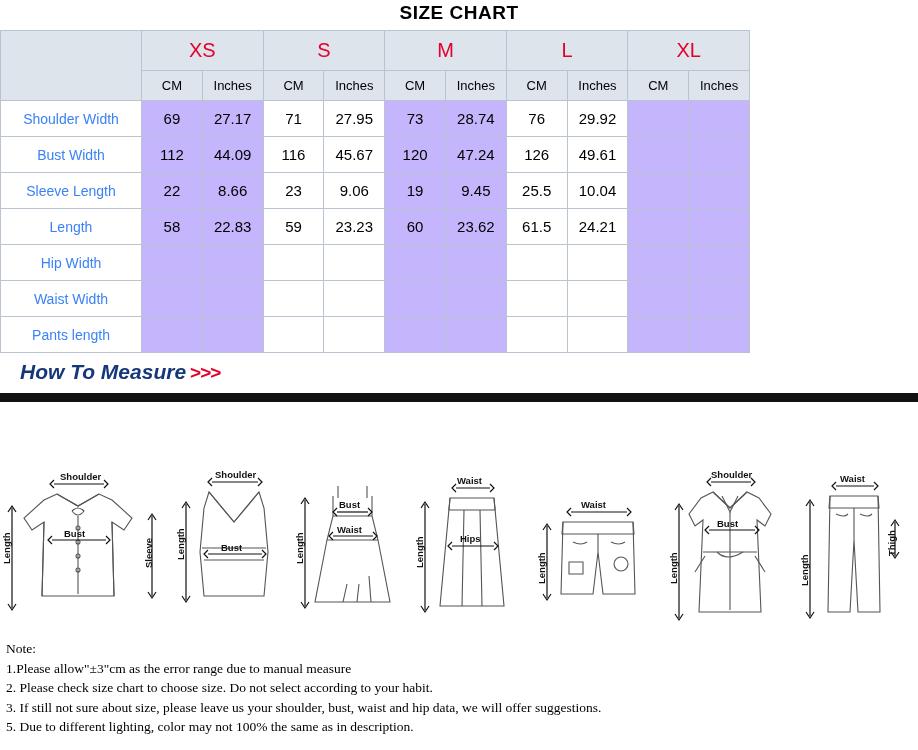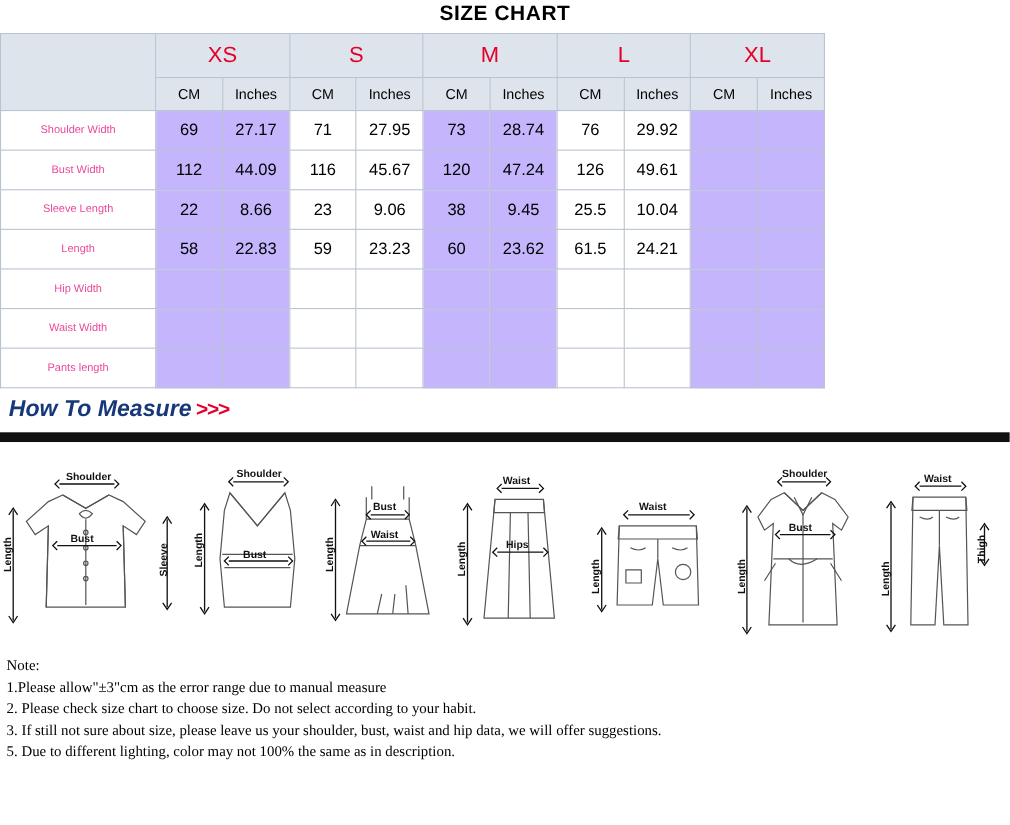--- a/index.html
+++ b/index.html
@@ -54,46 +54,46 @@
   .blank-corner { background: #dde4ec; }
   .unit-head {
     height: 30px;
     font-size: 13px;
     font-weight: bold;
     background: #dde4ec;
     color: #000;
   }
   .row-label {
     height: 36px;
-    font-size: 10px;
+    font-size: 14px;
     text-align: left;
     padding-left: 18px;
     background: #fff;
-    color: #ec4899;
+    color: #3b82f6;
   }
   td.val {
     height: 36px;
     font-size: 15px;
     background: #fff;
     color: #000;
   }
   td.val.shade { background: #c4b5fd; }
 
   
   .measure-bar {
     position: relative;
     height: 36px;
     margin-top: 4px;
   }
   .measure-title {
     font-size: 21px;
     font-weight: bold;
     font-style: italic;
     color: #16377a;
-    padding-left: 8px;
+    padding-left: 20px;
     line-height: 30px;
     display: inline-block;
   }
   .arrows {
     color: #e4002b;
     font-weight: bold;
     font-size: 19px;
     letter-spacing: -1px;
     margin-left: 4px;
   }
@@ -104,20 +104,21 @@
   }
 
   
   .figures {
     display: flex;
     align-items: flex-end;
     justify-content: space-between;
     height: 185px;
     padding: 4px 2px 0 2px;
     background: #fff;
+    margin-top: 44px;
   }
   .fig { position: relative; }
   .fig svg { display: block; }
 
   
   .notes {
     padding: 8px 0 0 6px;
     font-size: 13.5px;
     line-height: 19.5px;
     color: #000;
@@ -182,21 +183,21 @@
         <td class="val shade"></td>
         <td class="val shade"></td>
       </tr>
 
       <tr>
         <td class="row-label">Sleeve Length</td>
         <td class="val shade">22</td>
         <td class="val shade">8.66</td>
         <td class="val">23</td>
         <td class="val">9.06</td>
-        <td class="val shade">38</td>
+        <td class="val shade">19</td>
         <td class="val shade">9.45</td>
         <td class="val">25.5</td>
         <td class="val">10.04</td>
         <td class="val shade"></td>
         <td class="val shade"></td>
       </tr>
 
       <tr>
         <td class="row-label">Length</td>
         <td class="val shade">58</td>

